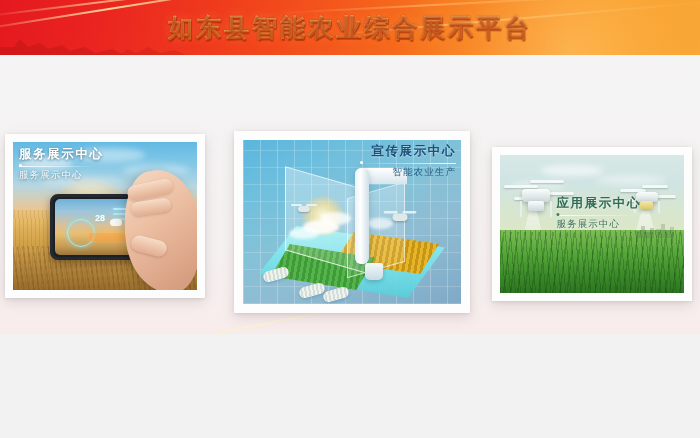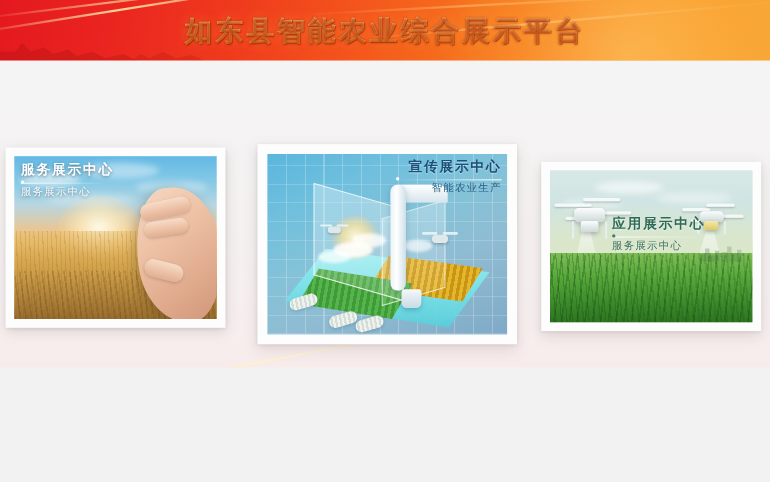--- a/index.html
+++ b/index.html
@@ -244,20 +244,35 @@
   <div class="card" id="card1">
     <div class="inner">
       <div class="sun1"></div>
       <div class="cloud" style="left:6px;top:14px;width:54px;height:13px;"></div>
       <div class="cloud" style="left:62px;top:6px;width:70px;height:14px;opacity:.75;"></div>
       <div class="cloud" style="left:110px;top:22px;width:66px;height:12px;opacity:.6;"></div>
       <div class="cloud" style="left:28px;top:34px;width:80px;height:10px;opacity:.5;"></div>
       <div class="wheat"></div>
       <div class="wheat2"></div>
 
+      <div class="phone">
+        <div class="scr">
+          <div class="hud" style="left:12px;top:20px;width:26px;height:26px;"></div>
+          <div class="hud" style="left:74px;top:12px;width:30px;height:30px;"></div>
+          <div class="hud" style="left:80px;top:18px;width:18px;height:18px;border-style:dashed;"></div>
+          <div class="hudbar" style="left:58px;top:9px;width:20px;"></div>
+          <div class="hudbar" style="left:58px;top:14px;width:14px;opacity:.8;"></div>
+          <div class="hudbar" style="left:58px;top:19px;width:17px;opacity:.65;"></div>
+          <div style="position:absolute;left:40px;top:14px;font-size:9px;font-weight:bold;color:#fff;text-shadow:0 0 4px rgba(120,220,255,.9);">28</div>
+          <div style="position:absolute;left:55px;top:20px;width:12px;height:7px;border-radius:4px;background:rgba(255,255,255,.85);"></div>
+          <div style="position:absolute;left:34px;top:34px;width:42px;height:8px;border-radius:2px;background:rgba(255,160,60,.55);box-shadow:0 0 5px rgba(255,180,80,.7);"></div>
+          <div class="hudbar" style="left:88px;top:25px;width:3px;height:8px;"></div>
+          <div class="hudbar" style="left:93px;top:23px;width:3px;height:12px;"></div>
+        </div>
+      </div>
 
       <div class="hand"></div>
       <div class="finger" style="right:24px;top:40px;width:46px;height:15px;transform:rotate(-12deg);"></div>
       <div class="finger" style="right:26px;top:58px;width:40px;height:14px;transform:rotate(-8deg);"></div>
       <div class="finger" style="right:30px;top:96px;width:36px;height:16px;transform:rotate(14deg);"></div>
     </div>
 
     <div class="card-title-wrap">
       <div class="card-title">服务展示中心</div>
       <div class="card-rule">

